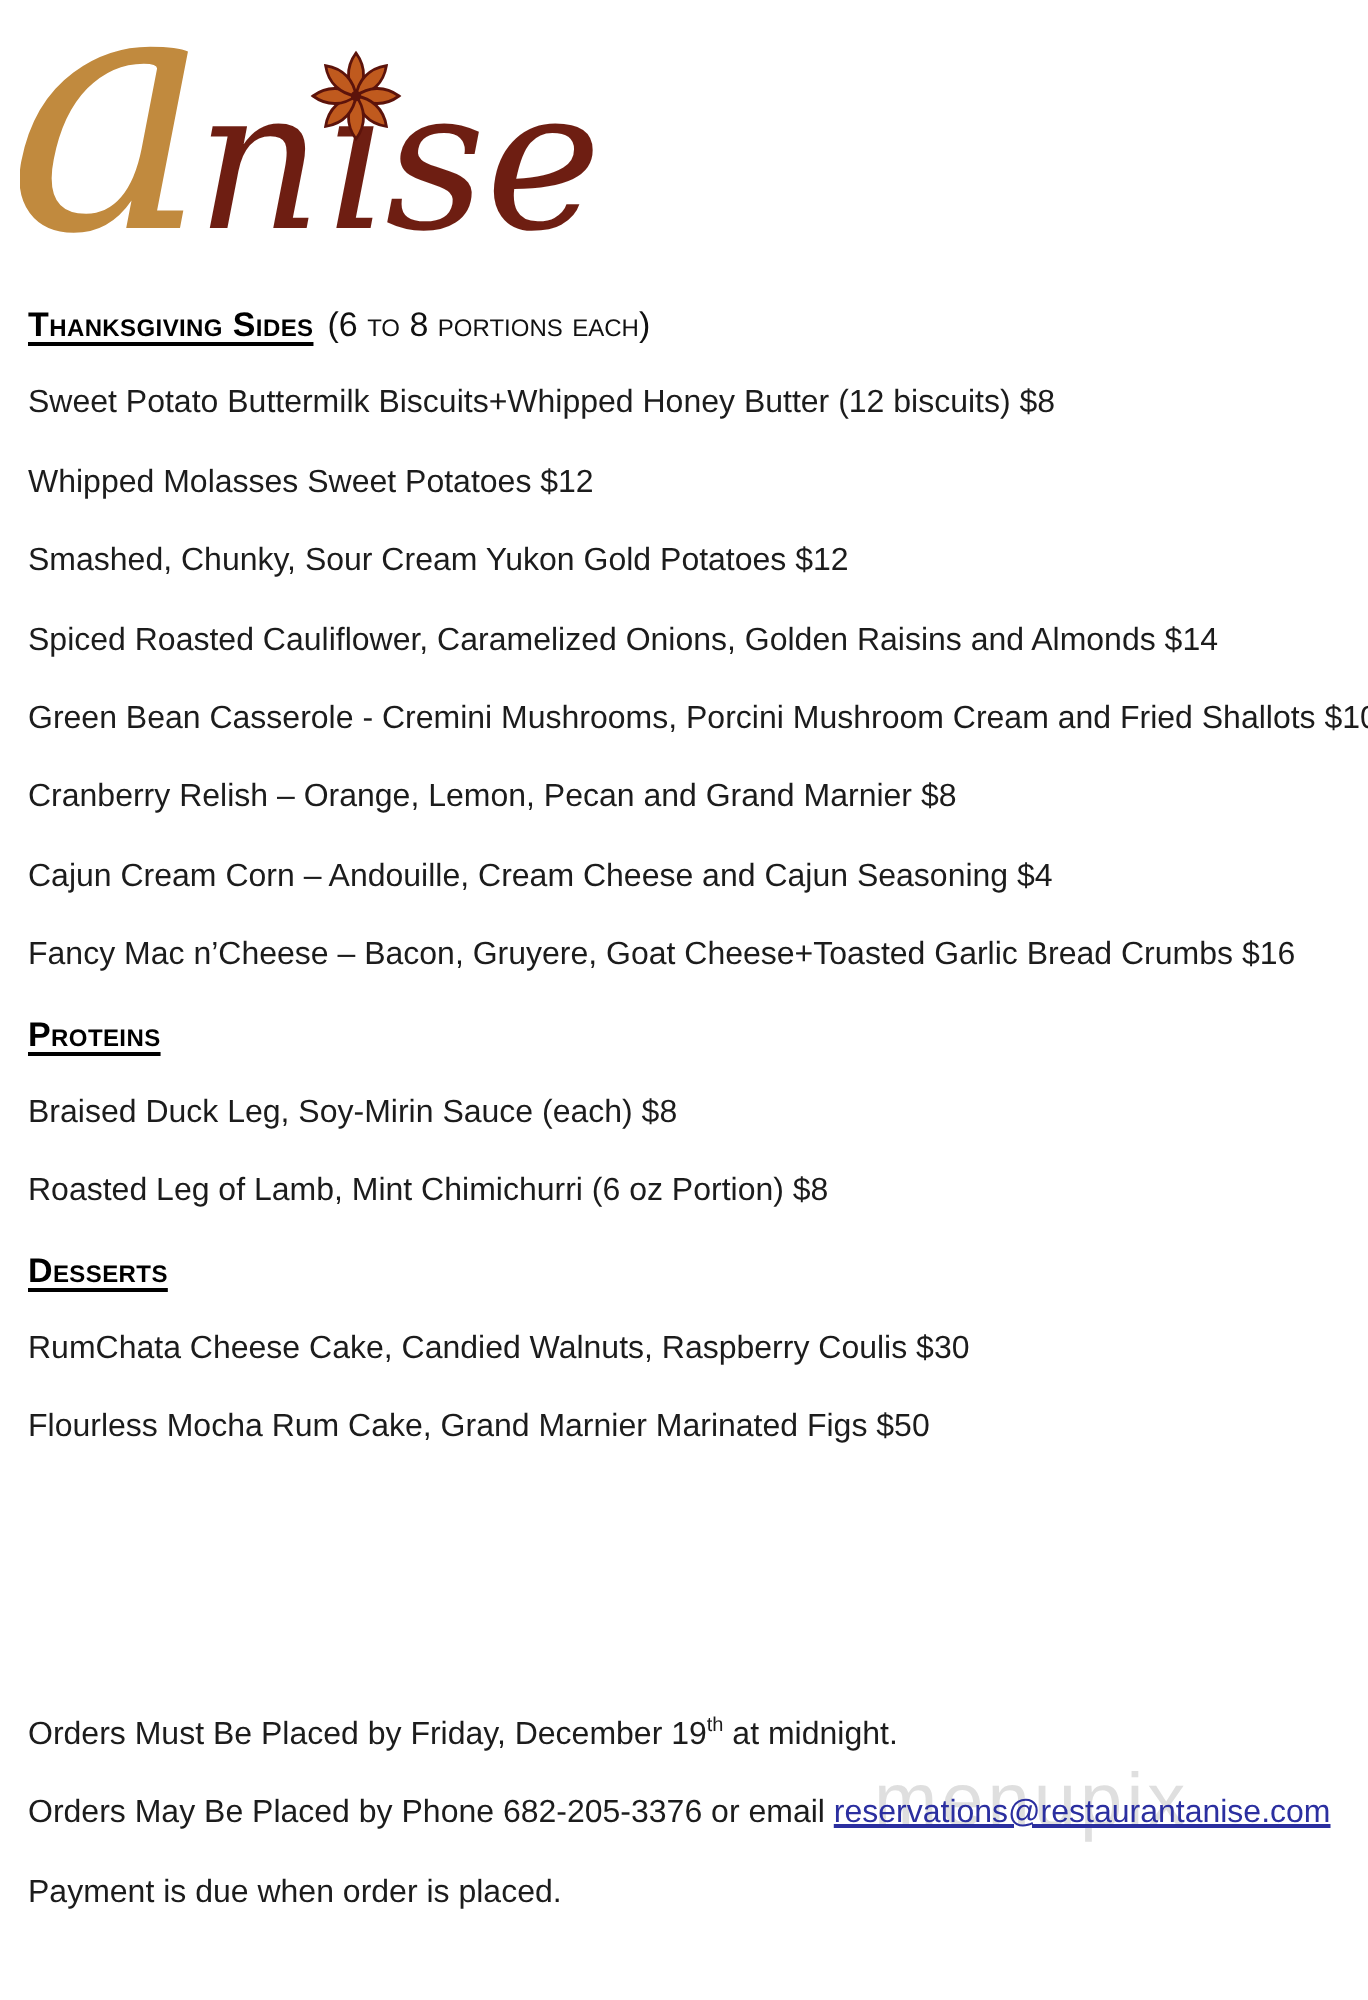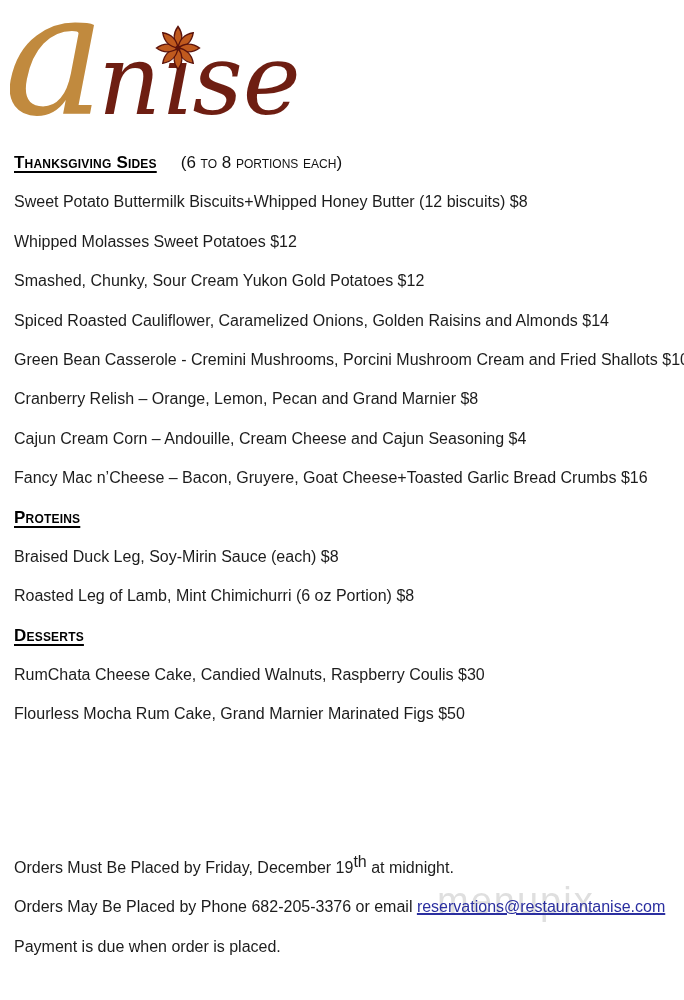--- a/index.html
+++ b/index.html
@@ -41,29 +41,29 @@
     font-variant: small-caps;
     letter-spacing: 0.2px;
     text-decoration: underline;
     text-decoration-thickness: 2px;
     text-underline-offset: 3px;
     color: #000;
   }
   .heading-note {
     font-variant: small-caps;
     font-weight: 400;
-    margin-left: 24px;
+    margin-left: 7px;
     color: #111;
   }
 
   
   .ordering-info {
     position: absolute; left: 14px; top: 848px; right: 6px; z-index: 1;
   }
-  sup { font-size: 16px; line-height: 0; vertical-align: super; }
+  sup { font-size: 10px; line-height: 0; vertical-align: super; }
   a.email-link {
     color: #2b2fa0;
     text-decoration: underline;
     text-decoration-thickness: 1.5px;
   }
 </style>
 </head>
 <body>
 
 <div class="page">

